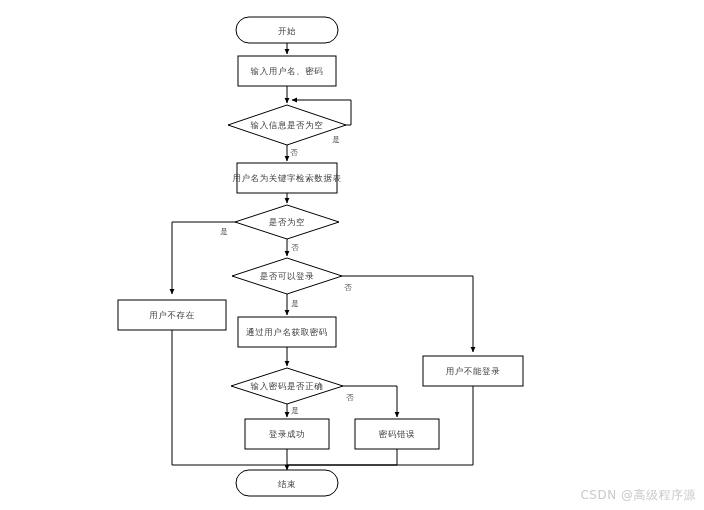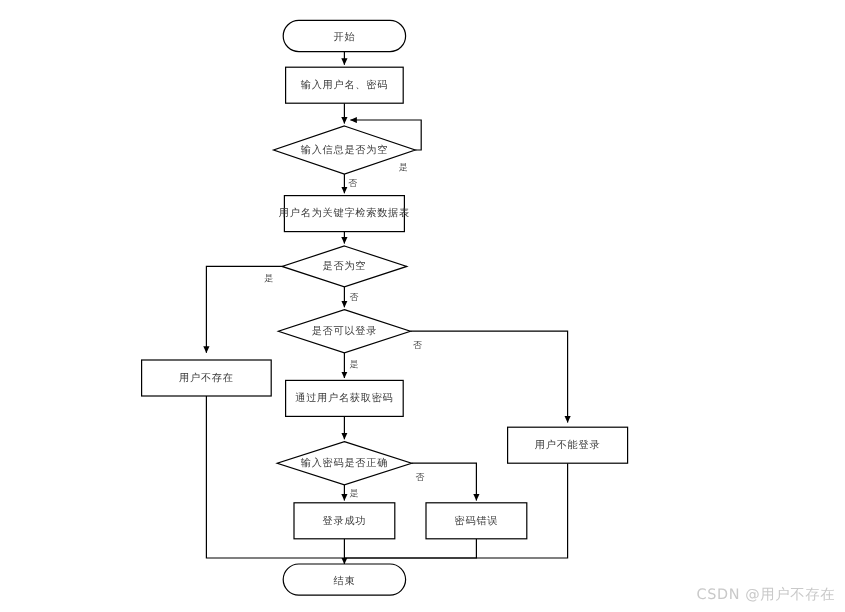--- a/index.html
+++ b/index.html
@@ -179,14 +179,14 @@
         <text class="node-label" x="397" y="434">密码错误</text>
       </g>
 
       <g>
         <rect class="node-shape" x="236" y="470" width="102" height="26" rx="13" ry="13"></rect>
         <text class="node-label" x="287" y="484">结束</text>
       </g>
     </g>
   </svg>
 
-  <div class="watermark">CSDN @用户不存在</div>
+  <div class="watermark">CSDN @高级程序源</div>
 </div>
 
 </body></html>

